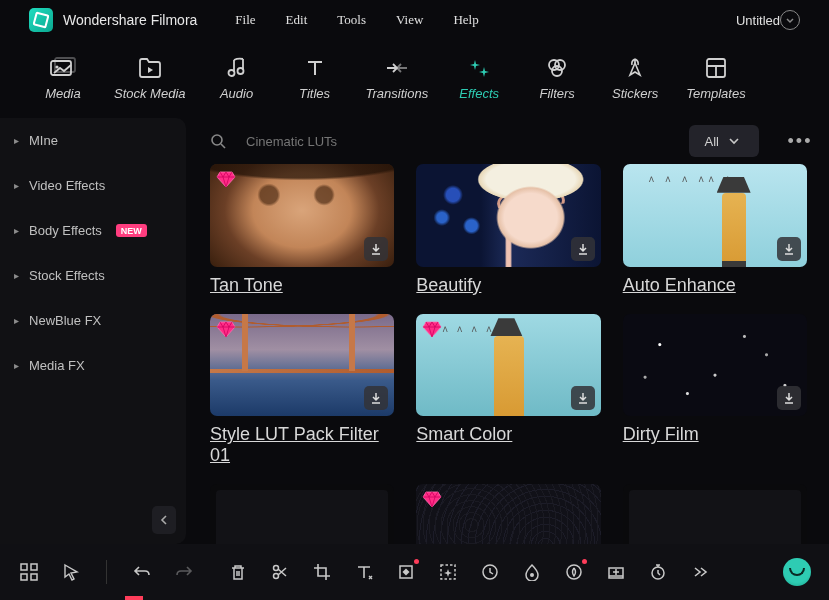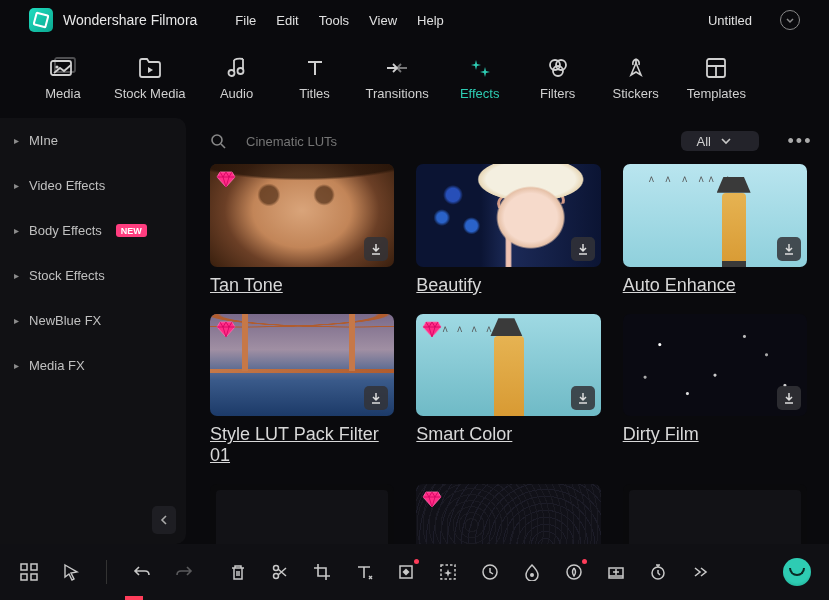--- a/index.html
+++ b/index.html
@@ -3,28 +3,28 @@
 <meta charset="utf-8">
 <style>
 * { margin: 0; padding: 0; box-sizing: border-box; }
 body { width: 829px; height: 600px; background: #0a0a0d; color: #d0d0d0; font-family: -apple-system, BlinkMacSystemFont, "Segoe UI", Arial, sans-serif; font-size: 13px; overflow: hidden; position: relative; }
 
 
 .menubar { height: 40px; display: flex; align-items: center; padding: 0 29px; background: #0a0a0d; }
 .logo { width: 24px; height: 24px; background: linear-gradient(135deg, #1fddc0, #0ba890); border-radius: 5px; margin-right: 10px; display: flex; align-items: center; justify-content: center; }
 .logo-inner { width: 14px; height: 14px; border: 2px solid #fff; border-radius: 2px; transform: rotate(15deg); }
 .app-title { font-size: 14px; color: #e8e8e8; font-weight: 500; }
-.menubar-items { display: flex; gap: 20px; margin-left: 38px; }
+.menubar-items { display: flex; gap: 30px; margin-left: 38px; font-family: Liberation Serif, serif; }
 .menubar-item { color: #e0e0e0; cursor: pointer; font-size: 13px; }
 .menubar-spacer { flex: 1; }
-.project-name { color: #e0e0e0; margin-right: 28px; font-size: 13px; }
+.project-name { color: #e0e0e0; margin-right: 0; font-size: 13px; }
 .recent-btn { width: 20px; height: 20px; border: 1.5px solid #888; border-radius: 50%; display: flex; align-items: center; justify-content: center; cursor: pointer; }
 
 
-.category-tabs { height: 78px; display: flex; align-items: center; padding: 0 36px; gap: 24px; background: #0a0a0d; }
+.category-tabs { height: 78px; display: flex; align-items: center; padding: 0 36px; gap: 24px; background: #0a0a0d; font-style: italic; }
 .cat-tab { display: flex; flex-direction: column; align-items: center; gap: 7px; cursor: pointer; min-width: 54px; }
 .cat-icon { color: #d0d0d0; }
 .cat-label { font-size: 13px; color: #d0d0d0; }
 .cat-tab.active .cat-icon, .cat-tab.active .cat-label { color: #2eccb3; }
 
 
 .main-area { display: flex; height: calc(600px - 40px - 78px - 56px); background: #0a0a0d; }
 
 
 .sidebar { width: 186px; background: #111114; display: flex; flex-direction: column; border-radius: 0 10px 10px 0; overflow: hidden; position: relative; }
@@ -32,21 +32,21 @@
 .sidebar-item .chev { opacity: 0.7; font-size: 10px; }
 .sidebar-label { font-size: 13px; }
 .new-badge { background: #ff3d7f; color: #fff; font-size: 9px; font-weight: 700; padding: 1.5px 5px; border-radius: 3px; margin-left: 4px; }
 .collapse-handle { position: absolute; bottom: 10px; right: 10px; width: 24px; height: 28px; background: #1e1e23; border-radius: 5px; display: flex; align-items: center; justify-content: center; cursor: pointer; color: #888; font-size: 11px; }
 
 
 .content { flex: 1; display: flex; flex-direction: column; padding-left: 24px; padding-right: 14px; }
 .content-header { height: 46px; display: flex; align-items: center; gap: 20px; }
 .search-icon-c { color: #888; }
 .search-input { background: transparent; border: none; outline: none; color: #aaa; font-size: 13px; flex: 1; }
-.filter-dropdown { background: #23232a; border-radius: 6px; height: 20px; padding: 0 28px 0 16px; display: flex; align-items: center; gap: 10px; cursor: pointer; color: #d0d0d0; font-size: 13px; }
+.filter-dropdown { background: #23232a; border-radius: 6px; height: 32px; padding: 0 20px 0 16px; display: flex; align-items: center; gap: 10px; cursor: pointer; color: #d0d0d0; font-size: 13px; }
 .more-dots { width: 30px; height: 30px; display: flex; align-items: center; justify-content: center; cursor: pointer; color: #aaa; font-size: 18px; letter-spacing: 2px; margin-left: 6px; }
 
 .grid { flex: 1; overflow-y: auto; display: grid; grid-template-columns: repeat(3, 1fr); gap: 18px 22px; padding-right: 8px; padding-bottom: 10px; align-content: start; }
 .grid::-webkit-scrollbar { width: 0; }
 .card { display: flex; flex-direction: column; gap: 8px; }
 .thumb { position: relative; width: 100%; aspect-ratio: 176 / 98; border-radius: 7px; overflow: hidden; background: #1a1a1f; cursor: pointer; }
 .diamond-badge { position: absolute; top: 6px; left: 6px; z-index: 2; }
 .dl-badge { position: absolute; bottom: 6px; right: 6px; width: 24px; height: 24px; background: rgba(50,50,55,0.85); border-radius: 5px; display: flex; align-items: center; justify-content: center; color: #ddd; z-index: 2; }
 .card-label { font-size: 18px; color: #d8d8d8; text-decoration: underline; }
 

